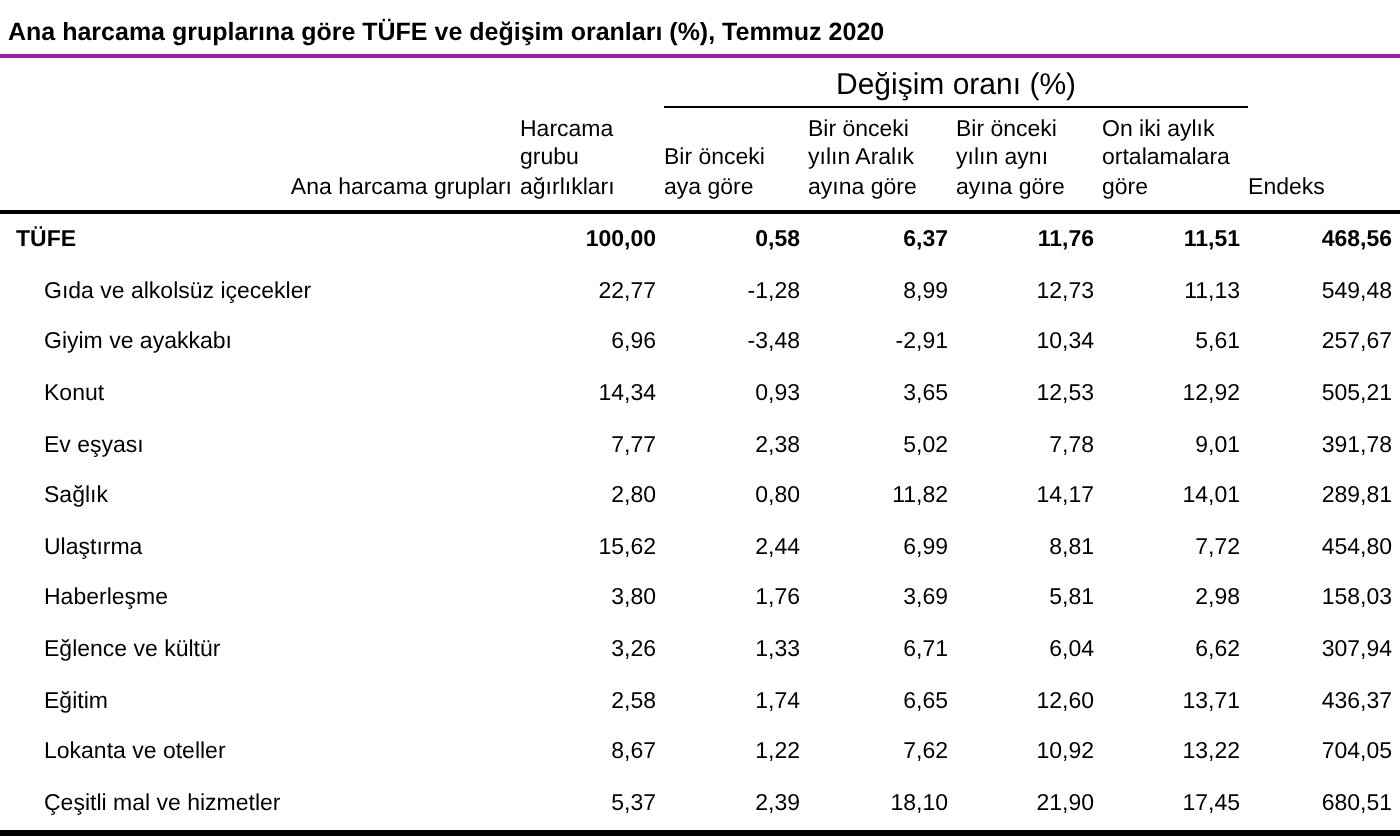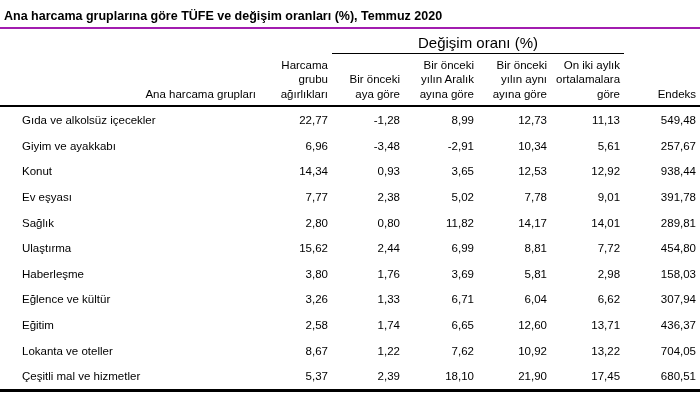--- a/index.html
+++ b/index.html
@@ -31,21 +31,21 @@
     font-size: 15px;
     padding: 5px 0 2px 0;
   }
   td.group-header {
     text-align: center;
     border-bottom: 1px solid #000000;
   }
   tr.col-head-row th {
     font-weight: normal;
     font-size: 11.5px;
-    text-align: right;
+    text-align: left;
     vertical-align: bottom;
     white-space: pre-line;
     line-height: 1.26;
     padding: 4px 4px 4px 0;
     border-bottom: 2px solid #000000;
   }
   tr.col-head-row th.left {
     text-align: right;
     padding-left: 5px;
     white-space: nowrap;
@@ -105,20 +105,29 @@
       <th>Bir önceki
 yılın aynı
 ayına göre</th>
       <th>On iki aylık
 ortalamalara
 göre</th>
       <th>Endeks</th>
     </tr>
   </thead>
   <tbody>
+      <tr class="bold">
+        <td class="label">TÜFE</td>
+        <td class="num">100,00</td>
+        <td class="num">0,58</td>
+        <td class="num">6,37</td>
+        <td class="num">11,76</td>
+        <td class="num">11,51</td>
+        <td class="num">468,56</td>
+      </tr>
       <tr>
         <td class="label indent">Gıda ve alkolsüz içecekler</td>
         <td class="num">22,77</td>
         <td class="num">-1,28</td>
         <td class="num">8,99</td>
         <td class="num">12,73</td>
         <td class="num">11,13</td>
         <td class="num">549,48</td>
       </tr>
       <tr>
@@ -130,21 +139,21 @@
         <td class="num">5,61</td>
         <td class="num">257,67</td>
       </tr>
       <tr>
         <td class="label indent">Konut</td>
         <td class="num">14,34</td>
         <td class="num">0,93</td>
         <td class="num">3,65</td>
         <td class="num">12,53</td>
         <td class="num">12,92</td>
-        <td class="num">938,44</td>
+        <td class="num">505,21</td>
       </tr>
       <tr>
         <td class="label indent">Ev eşyası</td>
         <td class="num">7,77</td>
         <td class="num">2,38</td>
         <td class="num">5,02</td>
         <td class="num">7,78</td>
         <td class="num">9,01</td>
         <td class="num">391,78</td>
       </tr>

